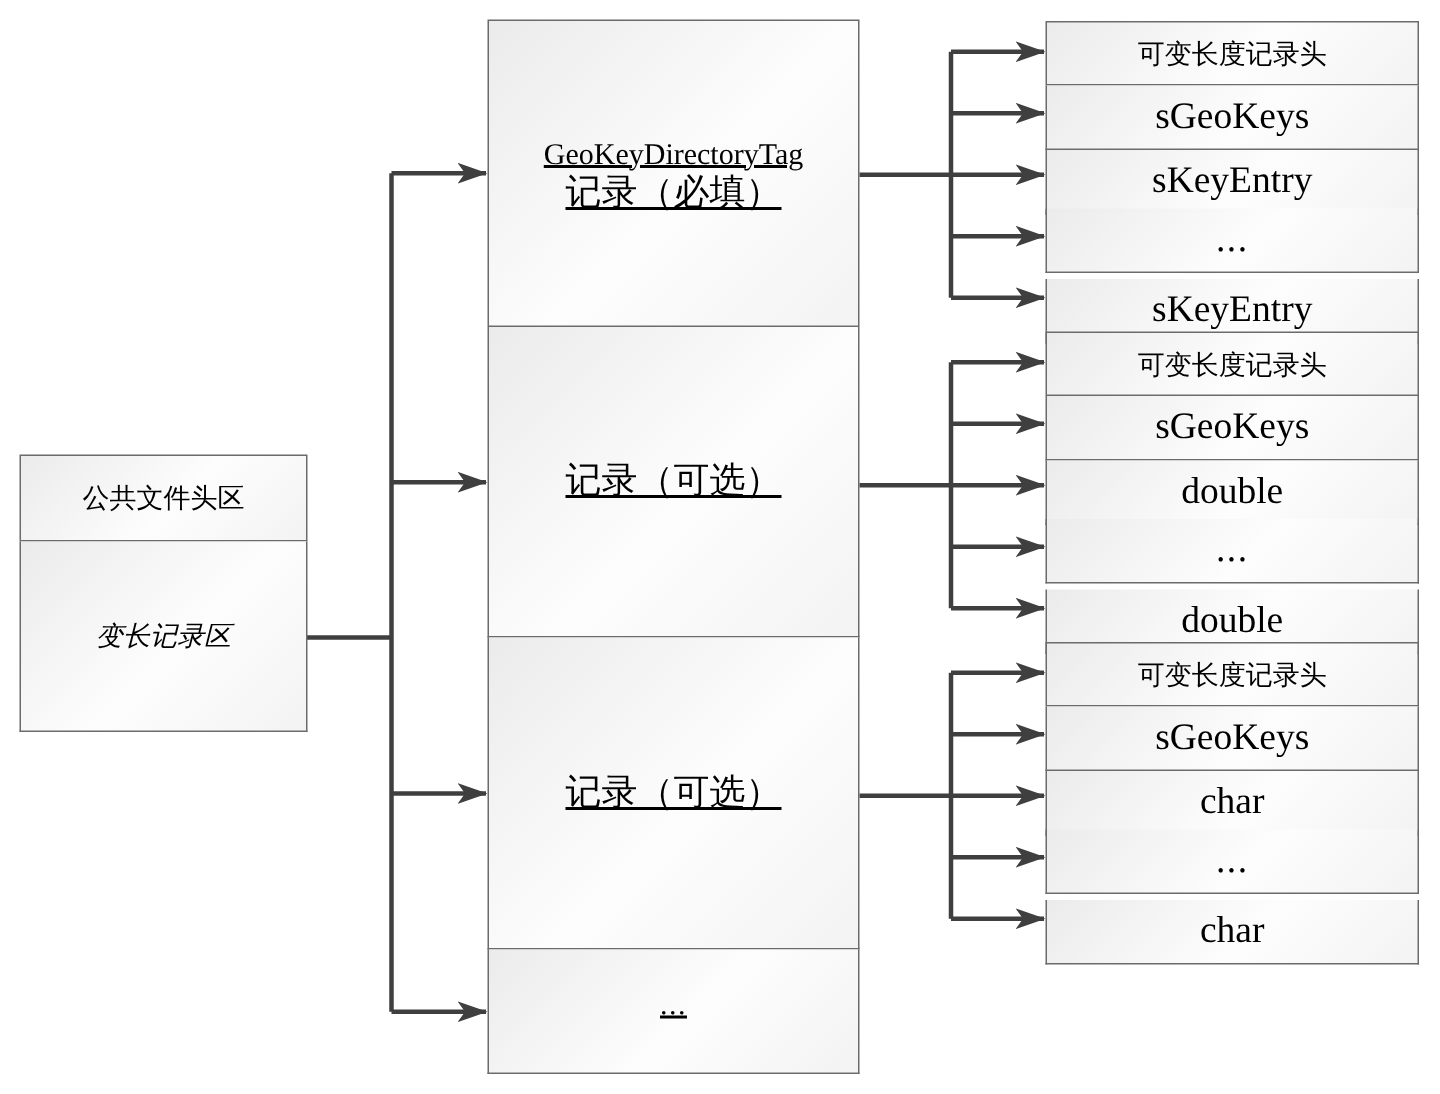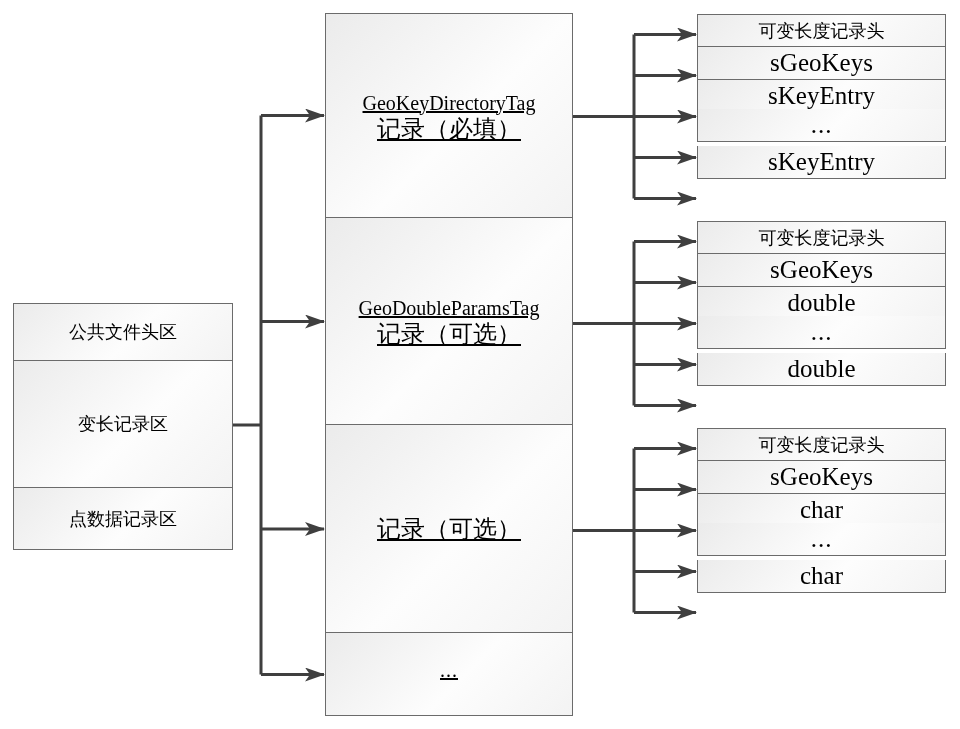--- a/index.html
+++ b/index.html
@@ -13,39 +13,39 @@
   .cell {
     box-sizing:border-box; width:100%;
     display:flex; flex-direction:column; align-items:center; justify-content:center;
     text-align:center;
     background:linear-gradient(135deg,#ebebeb 0%,#fdfdfd 55%,#f3f3f3 100%);
     border:1px solid #6b6b6b; border-top:0;
     overflow:hidden;
   }
   .cell:first-child { border-top:1px solid #6b6b6b; }
   
-  #left-box { left:13px; top:303px; width:220px; }
+  #left-box { left:13px; top:303px; width:192px; }
   #left-box .cell { font-size:18px; }
   .lcell-1 { height:58px; }
-  .lcell-2 { height:127px; }
+  .lcell-2 { height:127px;font-style:italic; }
   .lcell-3 { height:62px; }
   
   #middle-box { left:325px; top:13px; width:248px;text-decoration:underline; }
   .mcell-1 { height:205px; }
   .mcell-2 { height:207px; }
   .mcell-3 { height:208px; }
   .mcell-4 { height:83px; }
   .mtitle { font-size:20px; line-height:26px; }
   .msub   { font-size:24px; line-height:26px; }
   
   .rgroup { left:697px; width:249px; }
   #rgroup-1 { top:14px; }
   #rgroup-2 { top:221px; }
   #rgroup-3 { top:428px; }
-  .rgroup .cell { height:33px; font-size:18px; }
+  .rgroup .cell { height:43px; font-size:18px; }
   .rgroup .cell.latin { font-size:25px; }
   .dots-text { transform:translateY(-4px); letter-spacing:1px; }
 </style>
 </head>
 <body>
 
 <div id="canvas">
 
   <svg class="connectors" width="960" height="729" viewBox="0 0 960 729">
     <defs>
@@ -84,30 +84,28 @@
       <path d="M634 489.5 H696" marker-end="url(#arrow)"></path>
       <path d="M634 530.5 H696" marker-end="url(#arrow)"></path>
       <path d="M634 571.5 H696" marker-end="url(#arrow)"></path>
       <path d="M634 612.5 H696" marker-end="url(#arrow)"></path>
     </g>
   </svg>
 
   <div id="left-box" class="vbox">
     <div class="cell lcell-1">公共文件头区</div>
     <div class="cell lcell-2">变长记录区</div>
-    <div class="cell lcell-3">点数据记录区</div>
   </div>
 
   <div id="middle-box" class="vbox">
     <div class="cell mcell-1">
       <div class="mtitle">GeoKeyDirectoryTag</div>
       <div class="msub">记录（必填）</div>
     </div>
     <div class="cell mcell-2">
-      <div class="mtitle">GeoDoubleParamsTag</div>
       <div class="msub">记录（可选）</div>
     </div>
     <div class="cell mcell-3">
       <div class="msub">记录（可选）</div>
     </div>
     <div class="cell mcell-4">
       <div class="mtitle dots-text">...</div>
     </div>
   </div>
 

